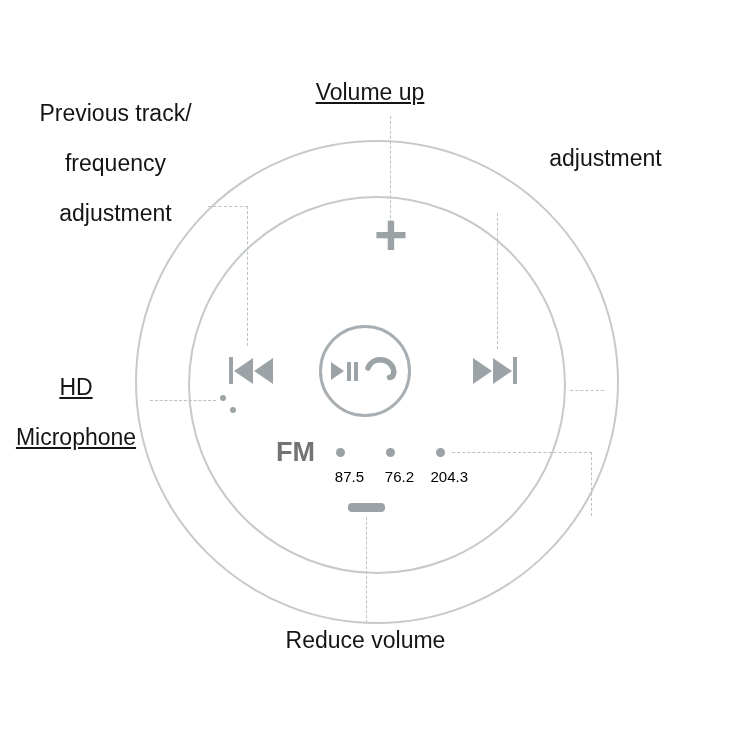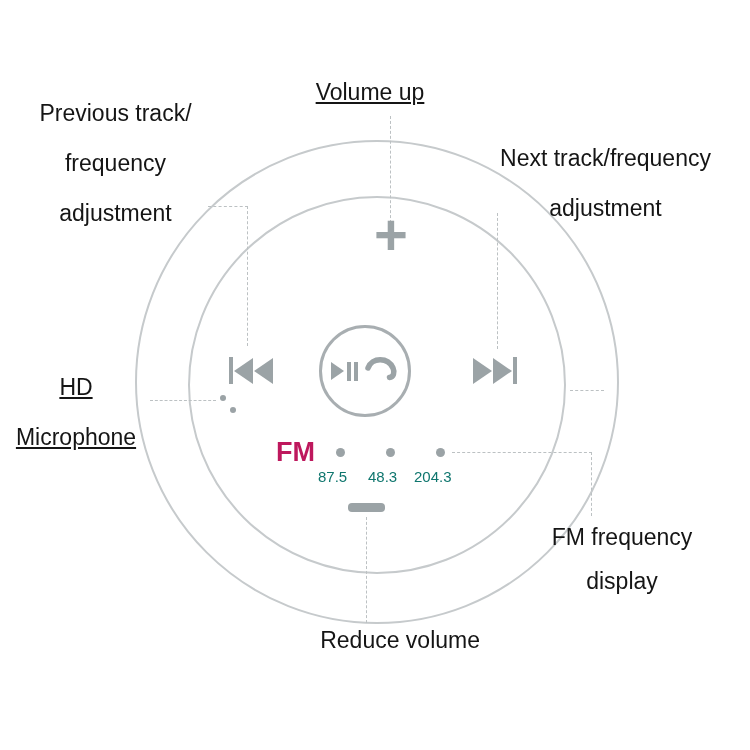--- a/index.html
+++ b/index.html
@@ -31,24 +31,24 @@
   .skip{position:absolute;display:flex;align-items:center;}
   .skip .bar{width:4px;height:27px;background:#9ba3a6;}
   .tri-l{width:0;height:0;border-top:13px solid transparent;border-bottom:13px solid transparent;border-right:19px solid #9ba3a6;margin-left:1px;}
   .tri-r{width:0;height:0;border-top:13px solid transparent;border-bottom:13px solid transparent;border-left:19px solid #9ba3a6;margin-right:1px;}
   .skip-prev{left:229px;top:357px;}
   .skip-next{left:473px;top:357px;}
   .playpause{display:flex;align-items:center;gap:3px;}
   .pp-tri{width:0;height:0;border-top:9px solid transparent;border-bottom:9px solid transparent;border-left:13px solid #9ba3a6;}
   .pp-bar{width:4px;height:19px;background:#9ba3a6;}
   
-  .fm-label{position:absolute;left:276px;top:437px;font-size:27px;font-weight:bold;color:#be185d;}
+  .fm-label{position:absolute;left:276px;top:437px;font-size:27px;font-weight:bold;color:#737373;}
   .dot{position:absolute;width:9px;height:9px;border-radius:50%;background:#9ba3a6;}
   .mic-dot{position:absolute;width:6px;height:6px;border-radius:50%;background:#9ba3a6;}
-  .freq{position:absolute;font-size:15px;color:#0f766e;text-align:left;}
+  .freq{position:absolute;font-size:15px;color:#000000;text-align:right;}
 </style>
 </head>
 <body>
 
 <div class="canvas">
 
   <div class="circle outer-circle"></div>
   <div class="circle inner-circle"></div>
 
   <div class="dash-v" style="left:390px;top:116px;height:112px;"></div>
@@ -88,46 +88,41 @@
   </div>
 
   <div class="mic-dot" style="left:220px;top:395px;"></div>
   <div class="mic-dot" style="left:230px;top:407px;"></div>
 
   <div class="fm-label">FM</div>
   <div class="dot" style="left:336px;top:448px;"></div>
   <div class="dot" style="left:386px;top:448px;"></div>
   <div class="dot" style="left:436px;top:448px;"></div>
   <div class="freq" style="left:318px;top:468px;width:46px;">87.5</div>
-  <div class="freq" style="left:368px;top:468px;width:46px;">48.3</div>
+  <div class="freq" style="left:368px;top:468px;width:46px;">76.2</div>
   <div class="freq" style="left:414px;top:468px;width:54px;">204.3</div>
 
   <div class="label single" style="left:275px;top:78px;width:190px;text-decoration:underline;">
     <span>Volume up</span>
   </div>
 
   <div class="label" style="left:8px;top:88px;width:215px;">
     <span>Previous track/</span>
     <span>frequency</span>
     <span>adjustment</span>
   </div>
 
   <div class="label" style="left:478px;top:133px;width:255px;">
-    <span>Next track/frequency</span>
     <span>adjustment</span>
   </div>
 
   <div class="label" style="left:0px;top:362px;width:152px;text-decoration:underline;">
     <span>HD</span>
     <span>Microphone</span>
   </div>
 
 
-  <div class="label" style="left:532px;top:515px;width:180px;">
-    <span style="line-height:44px">FM frequency</span>
-    <span style="line-height:44px">display</span>
-  </div>
 
-  <div class="label single" style="left:265px;top:626px;width:215px;text-align:right;">
+  <div class="label single" style="left:258px;top:626px;width:215px;">
     <span>Reduce volume</span>
   </div>
 
 </div>
 
 </body></html>

